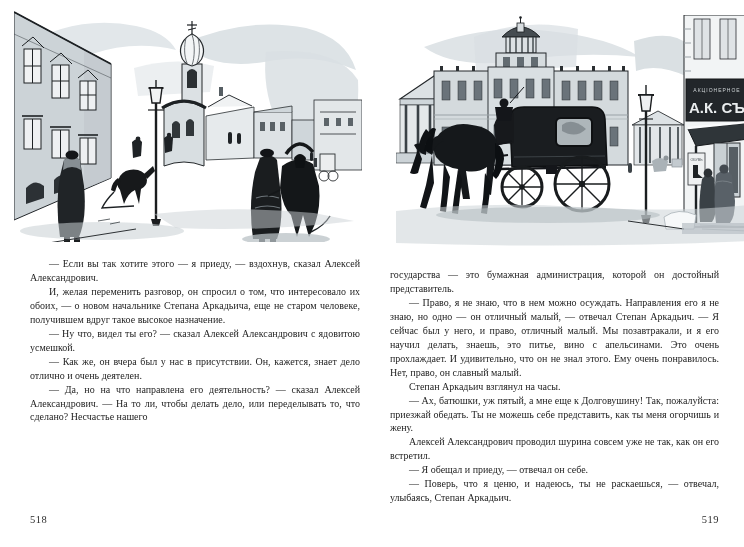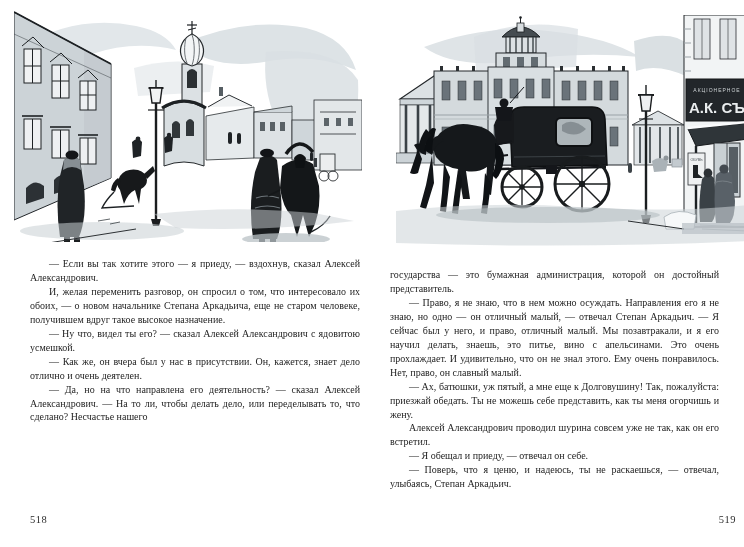--- a/index.html
+++ b/index.html
@@ -19,21 +19,21 @@
     position:absolute;top:257px;
     font-size:10px;line-height:13.95px;color:#242424;
     text-align:justify;text-justify:inter-word;
   }
   #page-left .text-block{left:30px;width:330px;}
   #page-right .text-block{left:18px;width:329px;}
   .para{margin:0;text-indent:19px;}
   .para.noindent{text-indent:0;margin-top:11px;}
   .pagenum{position:absolute;top:514px;font-size:10.5px;color:#2d2d2d;letter-spacing:.5px;}
   #page-left .pagenum{left:30px;}
-  #page-right .pagenum{right:8px;}
+  #page-right .pagenum{right:25px;}
   svg{display:block;}
 </style>
 </head>
 <body>
 
 <div class="spread">
 
   <section class="page" id="page-left">
 
     <figure class="illus" style="margin:0" aria-label="Зимняя городская улица: нарядный особняк слева, фонарь, церковь с луковичным куполом, прохожие, кучер ведёт лошадь с дугой и возком">
@@ -412,20 +412,21 @@
           <path d="M268 202 Q282 192 300 200 L298 214 L270 214 Z" fill="#f6f8f9" stroke="#aab2b7" stroke-width=".8"></path>
           <path d="M232 206 L288 214" stroke="#2b2f32" stroke-width="1" fill="none"></path>
           <rect x="286" y="208" width="66" height="11" fill="#b9c1c6" opacity=".7"></rect>
         </g>
       </svg>
     </figure>
 
     <div class="text-block">
       <p class="para noindent">государства — это бумажная администрация, которой он достойный представитель.</p>
       <p class="para">— Право, я не знаю, что в нем можно осуждать. Направления его я не знаю, но одно — он отличный малый, — отвечал Степан Аркадьич. — Я сейчас был у него, и право, отличный малый. Мы позавтракали, и я его научил делать, знаешь, это питье, вино с апельсинами. Это очень прохлаждает. И удивительно, что он не знал этого. Ему очень понравилось. Нет, право, он славный малый.</p>
+      <p class="para">Степан Аркадьич взглянул на часы.</p>
       <p class="para">— Ах, батюшки, уж пятый, а мне еще к Долговушину! Так, пожалуйста: приезжай обедать. Ты не можешь себе представить, как ты меня огорчишь и жену.</p>
       <p class="para">Алексей Александрович проводил шурина совсем уже не так, как он его встретил.</p>
       <p class="para">— Я обещал и приеду, — отвечал он себе.</p>
       <p class="para">— Поверь, что я ценю, и надеюсь, ты не раскаешься, — отвечал, улыбаясь, Степан Аркадьич.</p>
     </div>
 
     <div class="pagenum">519</div>
   </section>
 
 </div>

